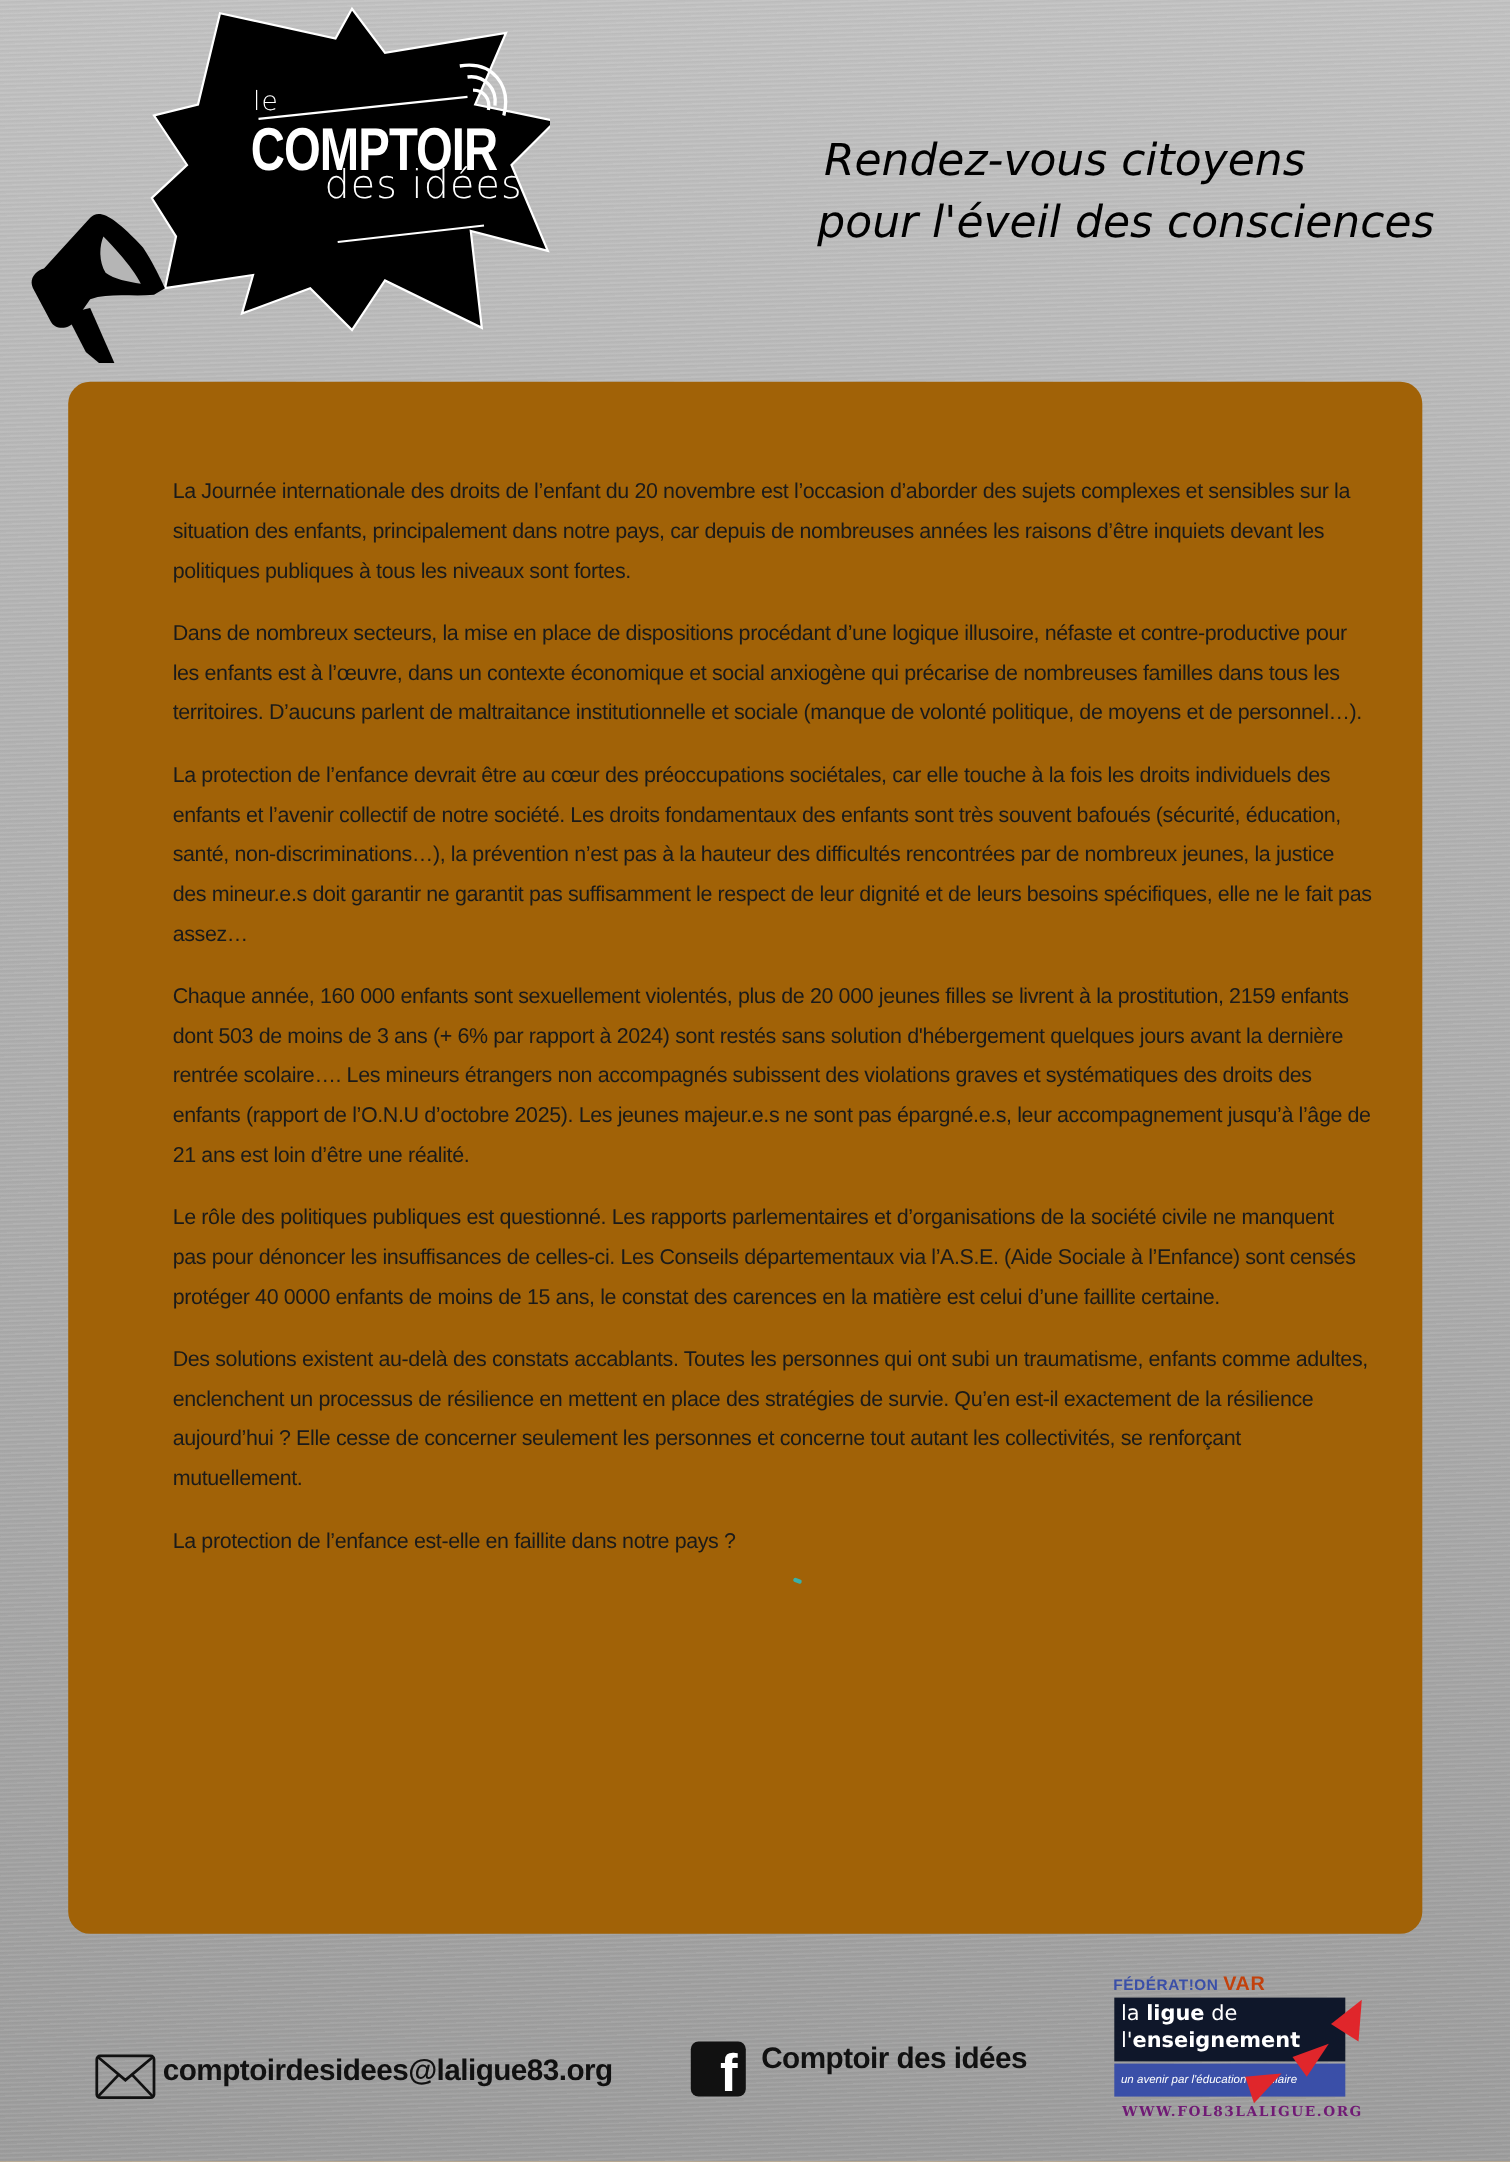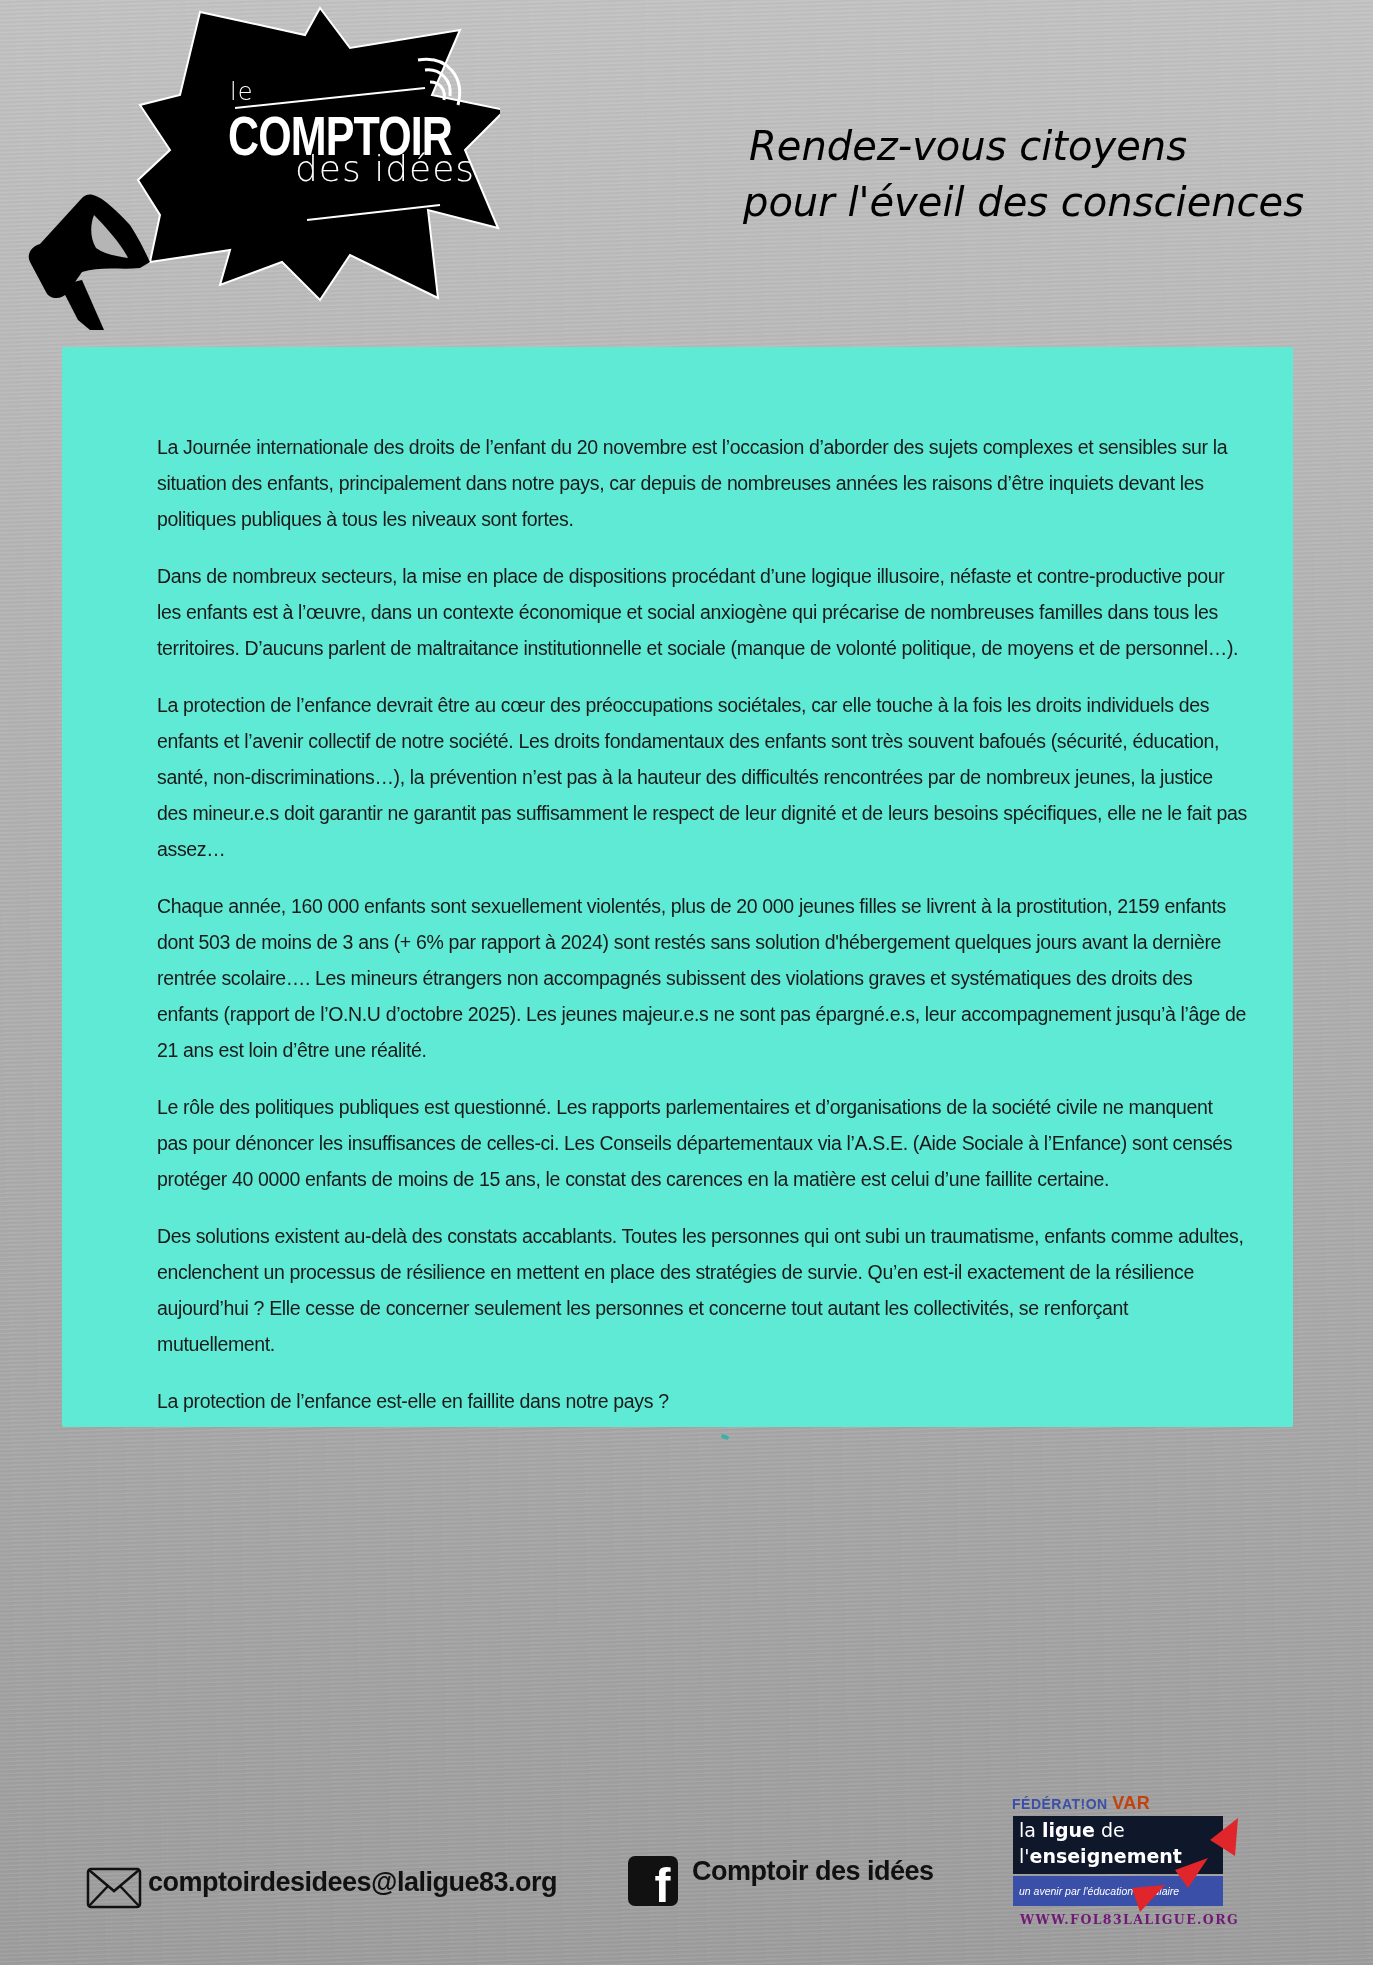--- a/index.html
+++ b/index.html
@@ -15,22 +15,22 @@
   .logo-text { position: absolute; color: #fff; font-family: "DejaVu Sans", sans-serif; }
   .logo-le { left: 210px; top: 78px; font-size: 24px; font-weight: 300; letter-spacing: 1px; }
   .logo-comptoir { left: 208px; top: 104px; font-size: 50px; font-weight: bold; font-family: "Liberation Sans", sans-serif; letter-spacing: -1px; transform: scaleX(0.86) scaleY(1.1); transform-origin: left top; }
   .logo-desidees { left: 275px; top: 148px; font-size: 36px; font-weight: 300; letter-spacing: 1px; }
 
   .tagline { position: absolute; left: 700px; top: 118px; color: #000000; font-family: "DejaVu Sans", sans-serif; font-style: italic; line-height: 56px; margin-left: 43px; }
   .tagline .l1 { font-size: 40px; display: block; margin-left: 6px; }
   .tagline .l2 { font-size: 40px; display: block; }
 
   .card {
-    position: absolute; left: 62px; top: 347px; width: 1231px; height: 1080px;
-    background: #5eead4; border-radius: 2px;
+    position: absolute; left: 62px; top: 347px; width: 1231px; height: 1411px;
+    background: #a16207; border-radius: 20px;
   }
   .content {
     position: absolute; left: 95px; top: 82px; width: 1090px;
     font-family: "Liberation Sans", sans-serif; font-size: 19.5px; color: #1a1a1a;
     line-height: 36px; letter-spacing: -0.35px;
   }
   .content p { margin: 0 0 21px 0; }
   .tealmark { position: absolute; left: 721px; top: 1435px; width: 8px; height: 4px; background: #3ab0a8; border-radius: 3px; transform: rotate(20deg); }
 
   .footer-item { position: absolute; display: flex; align-items: flex-start; color: #111; font-weight: bold; font-family: "Liberation Sans", sans-serif; margin-top: 24px; }

